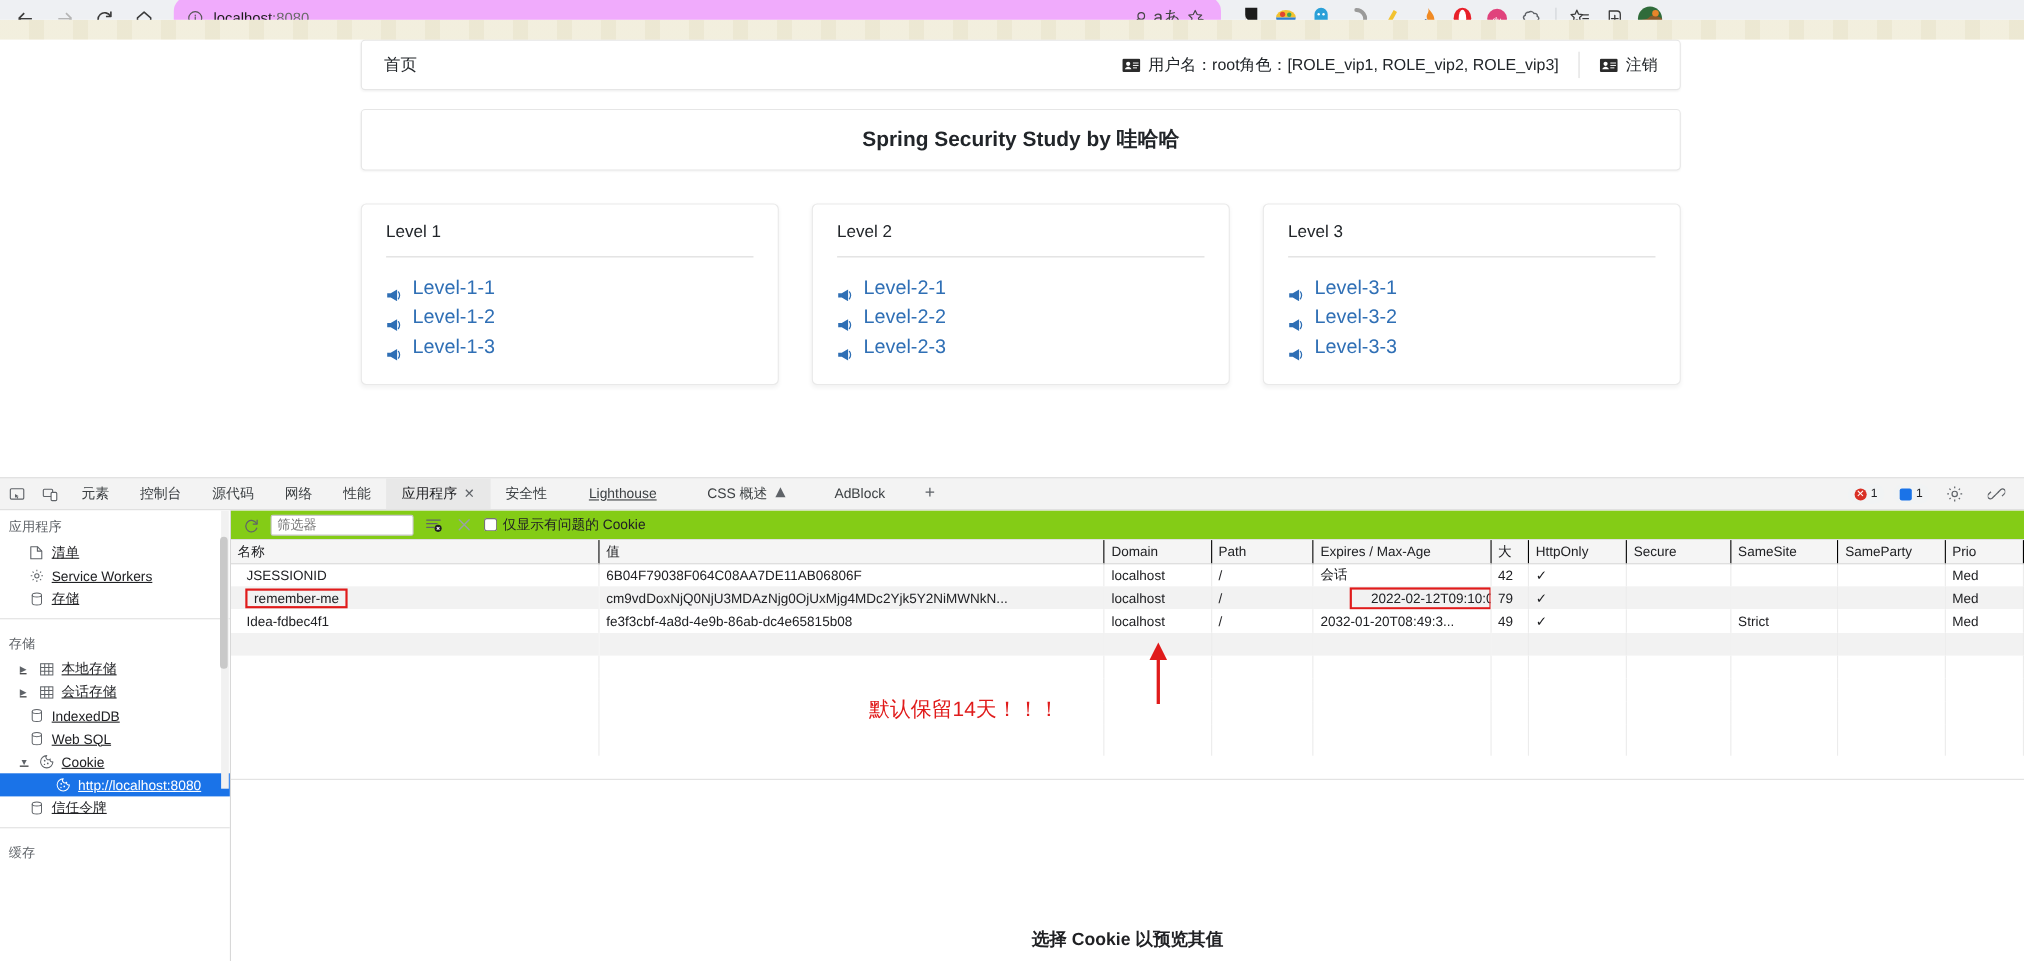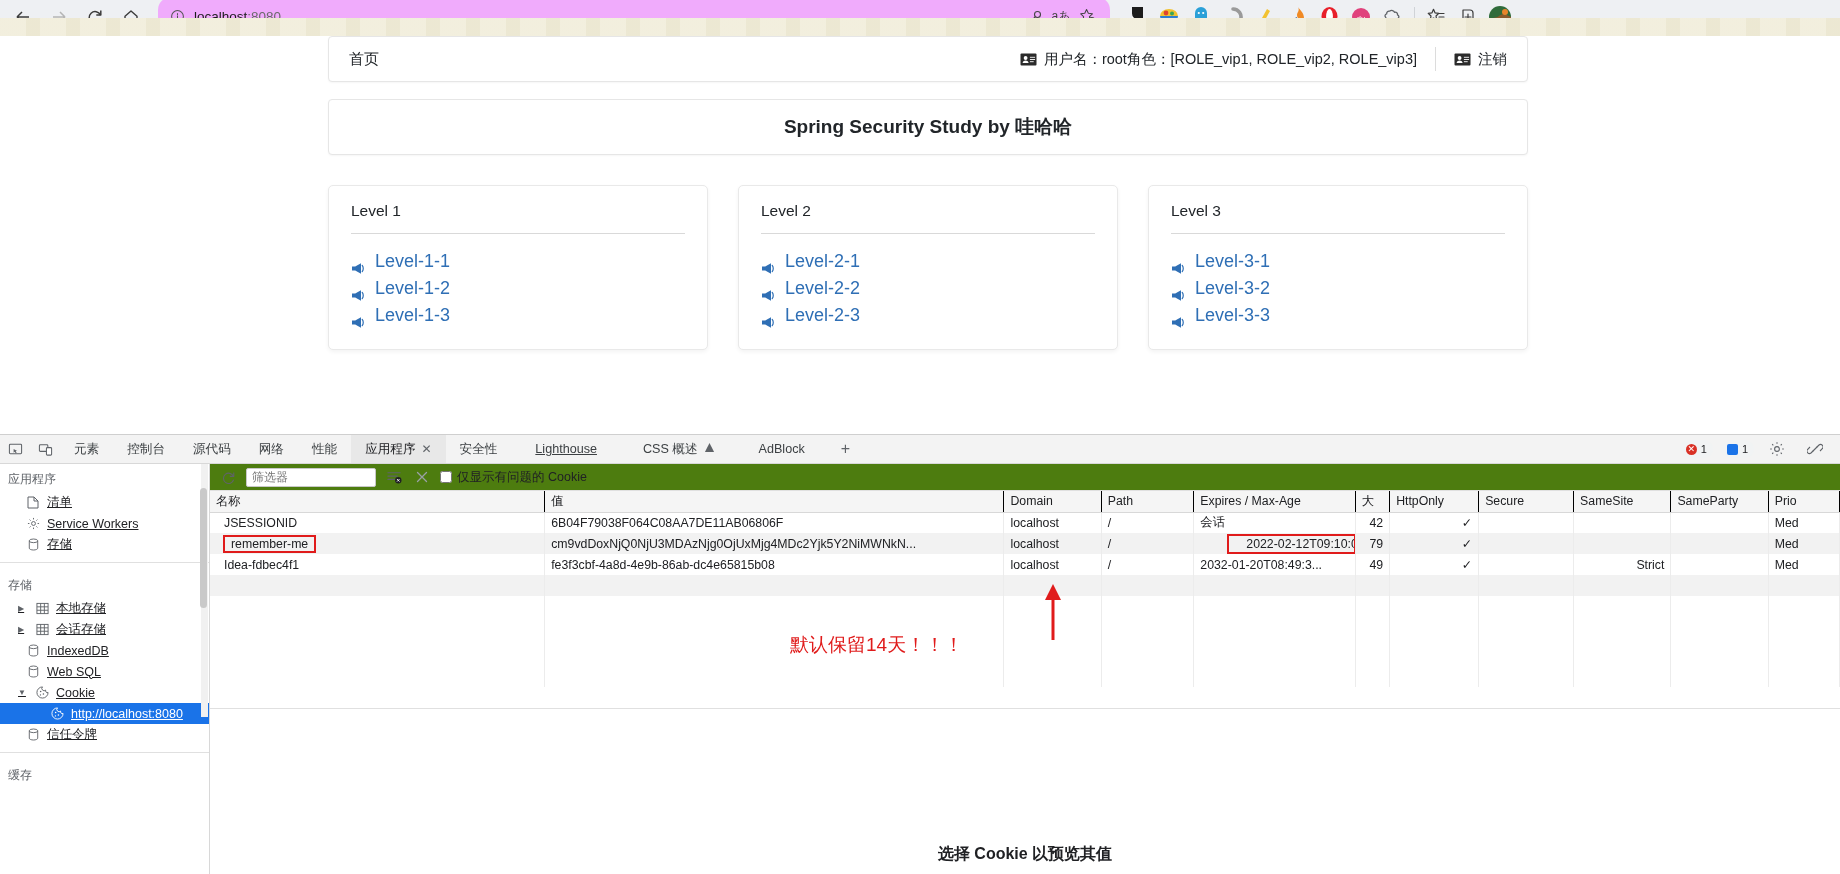--- a/index.html
+++ b/index.html
@@ -97,38 +97,38 @@
   .sb-item{display:flex;align-items:center;height:21px;padding-left:26px;gap:7px;font-size:12.5px;color:#202124;cursor:default;white-space:nowrap;text-decoration:underline;}
   .sb-item.indent1{padding-left:18px;}
   .sb-item.selected{background:#1a73e8;color:#fff;}
   .sb-item .twisty{width:10px;flex:none;color:#5f6368;font-size:8px;line-height:1;}
   .sb-ico{width:14px;height:14px;flex:none;display:flex;align-items:center;justify-content:center;}
   .sb-hr{height:1px;background:#e0e0e0;margin:7px 0;}
   .sb-scroll{position:absolute;right:1px;top:0;width:7px;height:253px;background:#f1f1f1;}
   .sb-thumb{position:absolute;right:1px;top:24px;width:7px;height:120px;background:#c9c9c9;border-radius:4px;}
 
   .dt-main{flex:1;min-width:0;display:flex;flex-direction:column;position:relative;overflow:hidden;}
-  .ck-toolbar{height:27px;display:flex;align-items:center;gap:8px;padding:0 8px;border-bottom:1px solid #e0e0e0;background:#4d7c0f;}
+  .ck-toolbar{height:27px;display:flex;align-items:center;gap:8px;padding:0 8px;border-bottom:1px solid #e0e0e0;background:#84cc16;}
   .ck-ico{width:20px;height:20px;display:flex;align-items:center;justify-content:center;color:#5f6368;}
   .ck-filter{width:130px;height:19px;border:1px solid #c8c8c8;border-radius:2px;font-size:12px;padding:0 5px;color:#202124;background:#fff;outline:none;font-family:"Liberation Sans",sans-serif;}
   .ck-check{display:flex;align-items:center;gap:5px;font-size:12.5px;color:#202124;}
   .ck-check input{width:12px;height:12px;margin:0;}
 
   .ck-table{width:100%;border-collapse:collapse;table-layout:fixed;font-size:12.3px;}
   .ck-table th{
     background:#f5f5f5;font-weight:normal;text-align:left;height:21px;
     border-right:1px solid #000000;border-bottom:1px solid #d8d8d8;
     padding:0 6px;color:#202124;white-space:nowrap;overflow:hidden;
   }
   .ck-table td{
     height:21px;border-right:1px solid #ececec;padding:0 6px;
     white-space:nowrap;overflow:hidden;text-overflow:ellipsis;color:#202124;
   }
   .ck-table tr.alt td{background:#f2f2f2;}
-  .ck-table td.c{text-align:right;}
+  .ck-table td.c{text-align:left;}
   .rowfill{height:21px;}
   .rowfill.alt td{background:#f2f2f2;}
   .tbl-wrap{flex:none;height:196px;overflow:hidden;}
 
   .redbox{outline:2px solid #e01b1b; outline-offset:-1px;}
   .annot{
     position:absolute;color:#e01b1b;font-size:19px;white-space:nowrap;
   }
   .preview-note{
     position:absolute;left:0;right:0;bottom:10px;text-align:center;
@@ -171,21 +171,21 @@
     </span>
     <span class="omni-url">
       <span class="host">localhost</span><span class="port">:8080</span>
     </span>
     <span class="omni-ico">
       <svg width="16" height="16" viewBox="0 0 16 16" fill="none" stroke="currentColor" stroke-width="1.1">
           <circle cx="10.5" cy="5.5" r="3"></circle>
           <path d="M8.4 7.6 3 13l1.3 1.3M5.2 11.2l1.1 1.1"></path>
         </svg>
     </span>
-    <span class="omni-ico" style="font-size:12px;">aあ</span>
+    <span class="omni-ico" style="font-size:16px;">aあ</span>
     <span class="omni-ico">
       <svg width="17" height="17" viewBox="0 0 18 18" fill="none" stroke="currentColor" stroke-width="1.1">
           <path d="M8 1.6 9.9 5.5l4.3.6-3.1 3 .7 4.3L8 11.4l-3.8 2 .7-4.3-3.1-3 4.3-.6z" stroke-linejoin="round"></path>
           <circle cx="13.6" cy="13.4" r="3.2" fill="#fff"></circle>
           <path d="M13.6 11.8v3.2M12 13.4h3.2"></path>
         </svg>
     </span>
   </div>
 
   <div class="ext-tray">

